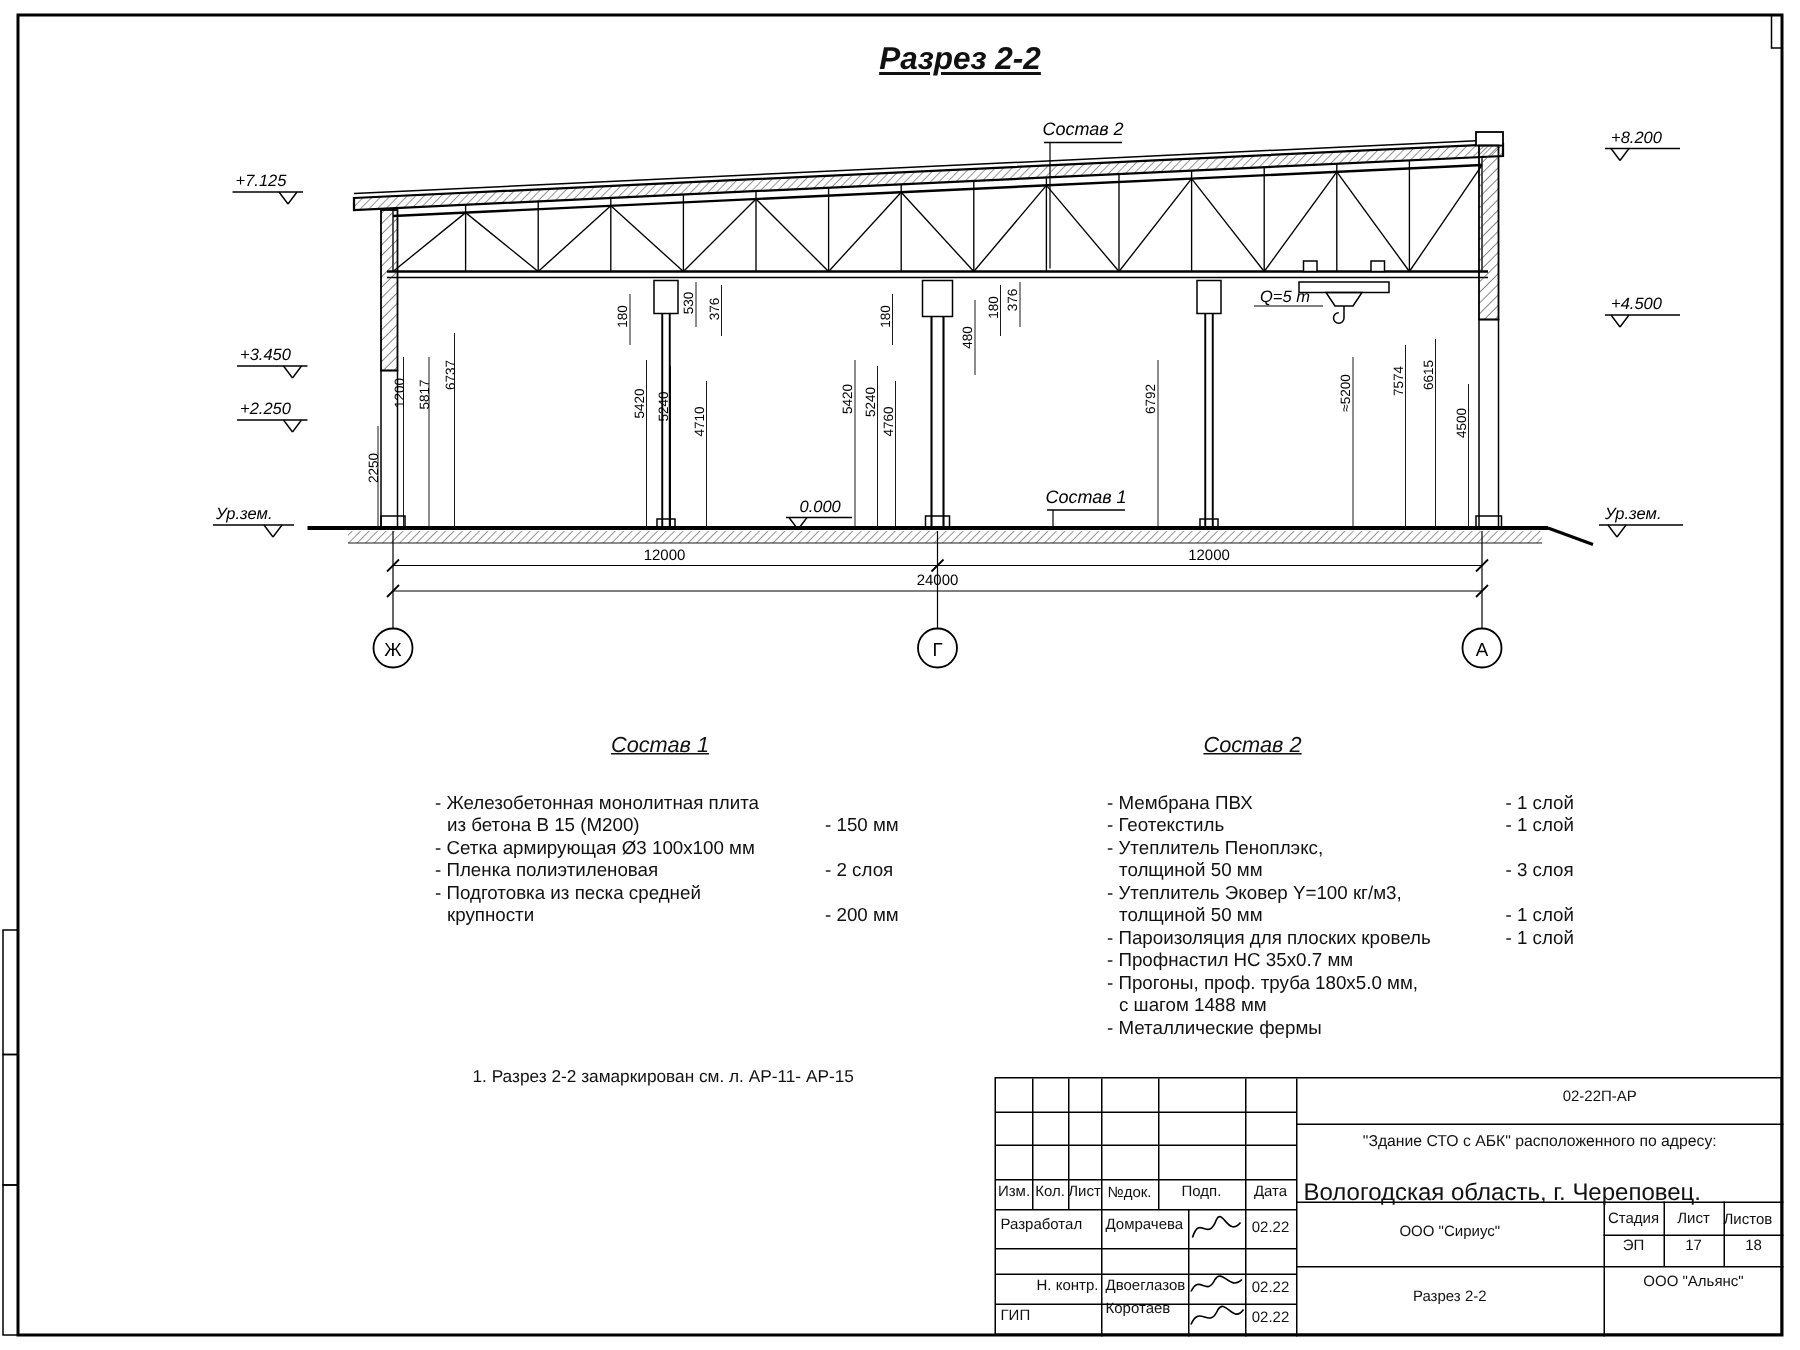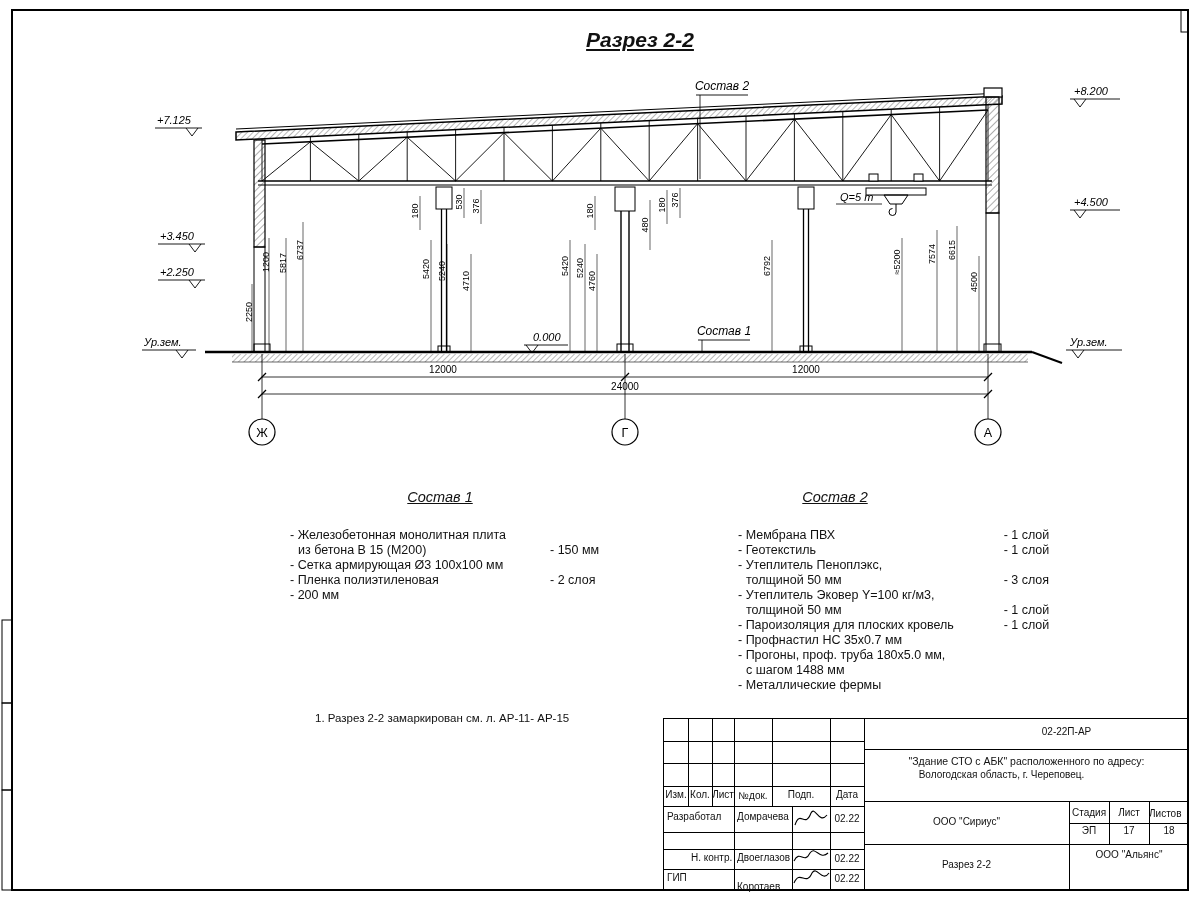--- a/index.html
+++ b/index.html
@@ -288,20 +288,24 @@
       </div>
     <div class="val"></div>
   </div>
   <div class="row">
     <div class="txt">
         <div>- Пленка полиэтиленовая</div>
       </div>
     <div class="val">- 2 слоя</div>
   </div>
   <div class="row">
+    <div class="txt">
+        <div>- Подготовка из песка средней</div>
+        <div class="l2">крупности</div>
+      </div>
     <div class="val">- 200 мм</div>
   </div>
 </div>
 
 <div class="abs list c2" style="left:694px; top:528px; width:335px;margin-left:44px;">
   <div class="row">
     <div class="txt">
         <div>- Мембрана ПВХ</div>
       </div>
     <div class="val">- 1 слой</div>
@@ -387,34 +391,34 @@
   <div class="t tc f9" style="left:108px;top:70px; width:58px;">Подп.</div>
   <div class="t tc f9" style="left:166px;top:70px; width:34px;">Дата</div>
 
   <div class="t" style="left:3px;  top:92px;">Разработал</div>
   <div class="t" style="left:73px; top:92px;">Домрачева</div>
   <div class="t tc f9" style="left:166px; top:94px; width:34px;">02.22</div>
   <div class="t f9" style="left:3px;  top:133px;padding-left:24px;">Н. контр.</div>
   <div class="t f9" style="left:73px; top:133px;">Двоеглазов</div>
   <div class="t tc f9" style="left:166px; top:134px; width:34px;">02.22</div>
   <div class="t" style="left:3px;  top:153px;">ГИП</div>
-  <div class="t" style="left:73px; top:162px;text-align:right;">Коротаев</div>
+  <div class="t" style="left:73px; top:148px;text-align:right;">Коротаев</div>
   <div class="t tc f9" style="left:166px; top:154px; width:34px;">02.22</div>
 
   <svg style="position:absolute; left:128px; top:88px;" width="38" height="24" viewBox="0 0 38 24">
     <path d="M3,18 C8,2 13,22 19,6 C23,-2 27,18 35,8" fill="none" stroke="#000" stroke-width="1.1"></path>
   </svg>
   <svg style="position:absolute; left:126px; top:128px;" width="42" height="44" viewBox="0 0 42 44">
     <path d="M4,14 C10,2 14,18 20,6 C25,-2 30,14 38,6" fill="none" stroke="#000" stroke-width="1.1"></path>
     <path d="M4,36 C10,22 16,40 22,26 C27,18 32,36 39,26" fill="none" stroke="#000" stroke-width="1.1"></path>
   </svg>
 
   <div class="t tc f13" style="left:200px; top:7px;  width:325px;">02-22П-АР</div>
   <div class="t tc" style="left:200px; top:36px; width:325px; font-size:10.5px;">"Здание СТО с АБК" расположенного по адресу:</div>
-  <div class="t tc" style="left:200px; top:50px; width:275px; font-size:10px;">Вологодская область, г. Череповец.</div>
+  <div class="t tc" style="left:200px; top:68px; width:275px; font-size:16px;">Вологодская область, г. Череповец.</div>
   <div class="t tc f11" style="left:200px; top:97px;  width:205px;">ООО "Сириус"</div>
   <div class="t tc f12" style="left:200px; top:140px; width:205px;">Разрез 2-2</div>
   <div class="t tc f9" style="left:405px; top:88px; width:40px;">Стадия</div>
   <div class="t tc f9" style="left:445px; top:88px; width:40px;">Лист</div>
   <div class="t tc f8" style="left:485px; top:89px; width:17px;">Листов</div>
   <div class="t tc f115" style="left:405px; top:106px; width:40px;">ЭП</div>
   <div class="t tc f115" style="left:445px; top:106px; width:40px;">17</div>
   <div class="t tc f115" style="left:485px; top:106px; width:40px;">18</div>
   <div class="t tc f11" style="left:405px; top:130px; width:120px;">ООО "Альянс"</div>
 </div>

